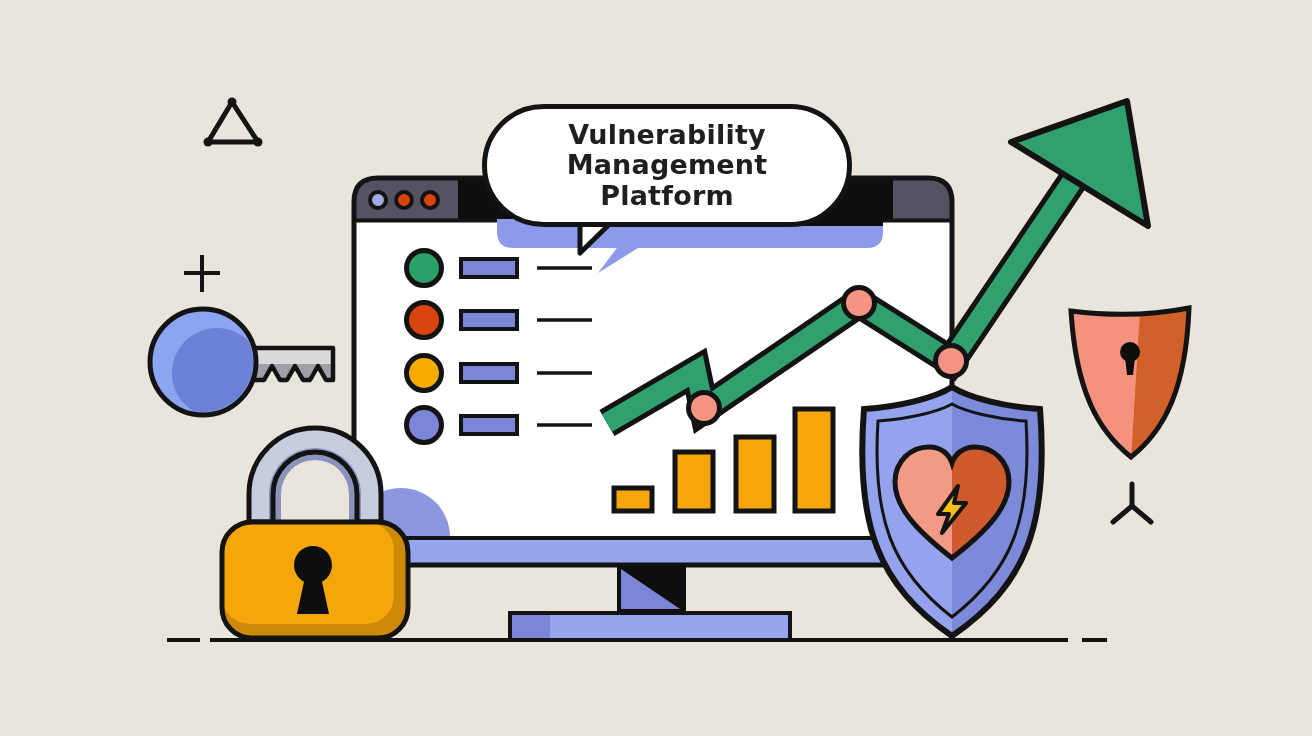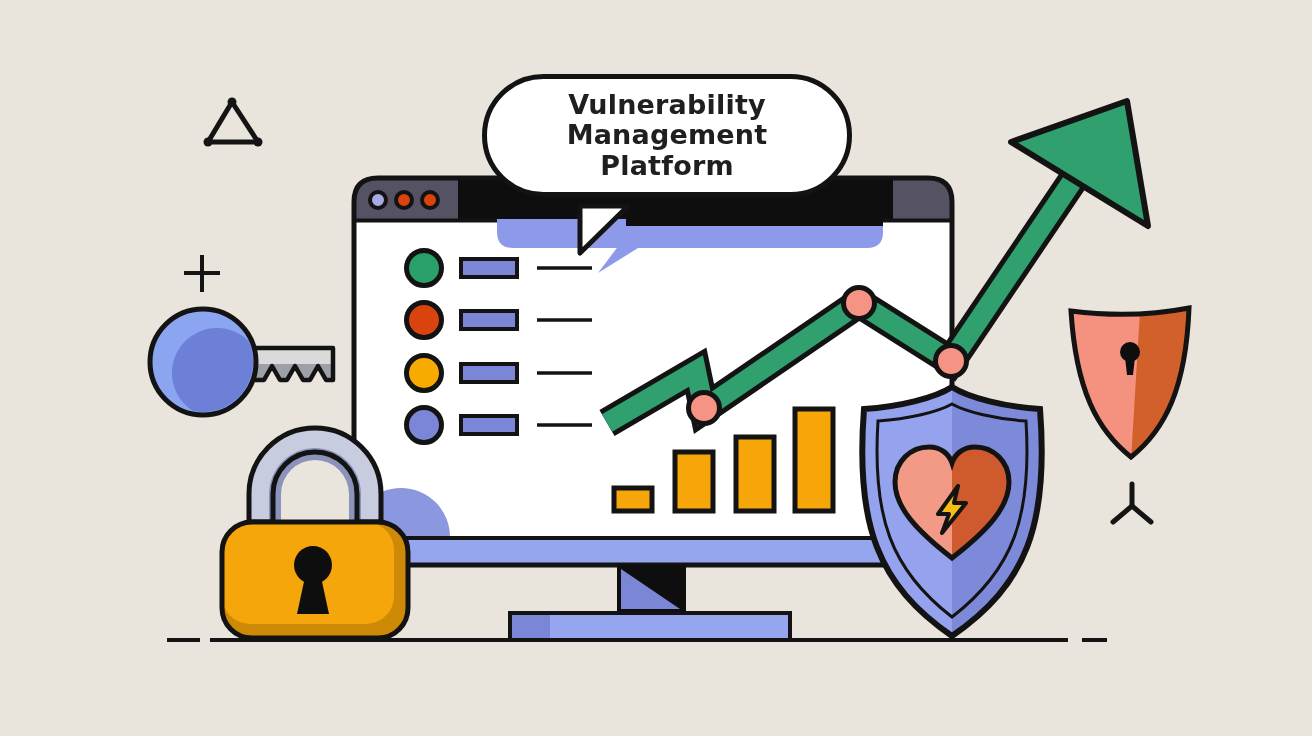--- a/index.html
+++ b/index.html
@@ -6,21 +6,21 @@
   .canvas{
     position:relative;
     width:1312px;height:736px;
     background:#e9e4dc;
     overflow:hidden;
     font-family:"DejaVu Sans", sans-serif;
   }
   .scene{position:absolute;left:0;top:0;}
   .speech-bubble{
     position:absolute;
-    left:482px;top:74px;
+    left:482px;top:104px;
     width:370px;height:123px;
     background:#ffffff;
     border:5px solid #131313;
     border-radius:62px;
     box-sizing:border-box;
     display:flex;align-items:center;justify-content:center;
     z-index:10;
   }
   .speech-bubble .txt{
     width:250px;

